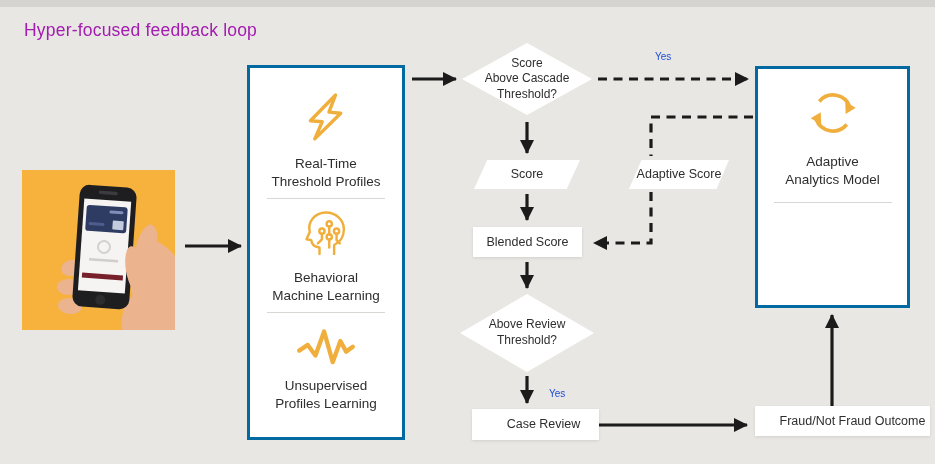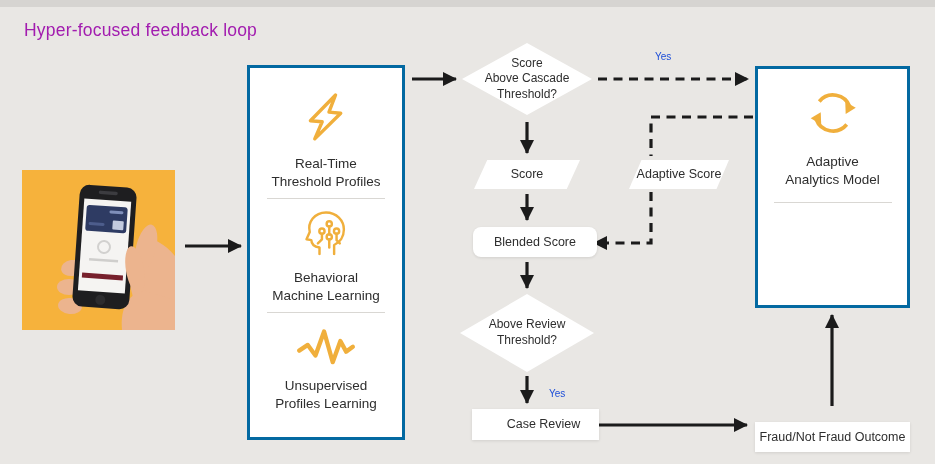--- a/index.html
+++ b/index.html
@@ -135,21 +135,21 @@
   </div>
 
   <div class="node diamond" style="left:462px;top:43px;width:130px;height:72px;">Score
 Above Cascade
 Threshold?</div>
   <div class="yes" style="left:655px;top:51px;">Yes</div>
 
   <div class="node para" style="left:474px;top:160px;width:106px;height:29px;">Score</div>
   <div class="node para" style="left:629px;top:160px;width:100px;height:29px;">Adaptive Score</div>
 
-  <div class="node rectnode" style="left:473px;top:227px;width:124px;height:30px;border-radius:8px;">Blended Score</div>
+  <div class="node rectnode" style="left:473px;top:227px;width:109px;height:30px;">Blended Score</div>
 
   <div class="node diamond" style="left:460px;top:294px;width:134px;height:78px;">Above Review
 Threshold?</div>
   <div class="yes" style="left:549px;top:388px;">Yes</div>
 
   <div class="node rectnode" style="left:472px;top:409px;width:111px;height:31px;padding-left:16px;">Case Review</div>
-  <div class="node rectnode" style="left:755px;top:422px;width:155px;height:30px;">Fraud/Not Fraud Outcome</div>
+  <div class="node rectnode" style="left:755px;top:406px;width:155px;height:30px;padding-left:20px;">Fraud/Not Fraud Outcome</div>
 </div>
 
 </body></html>

